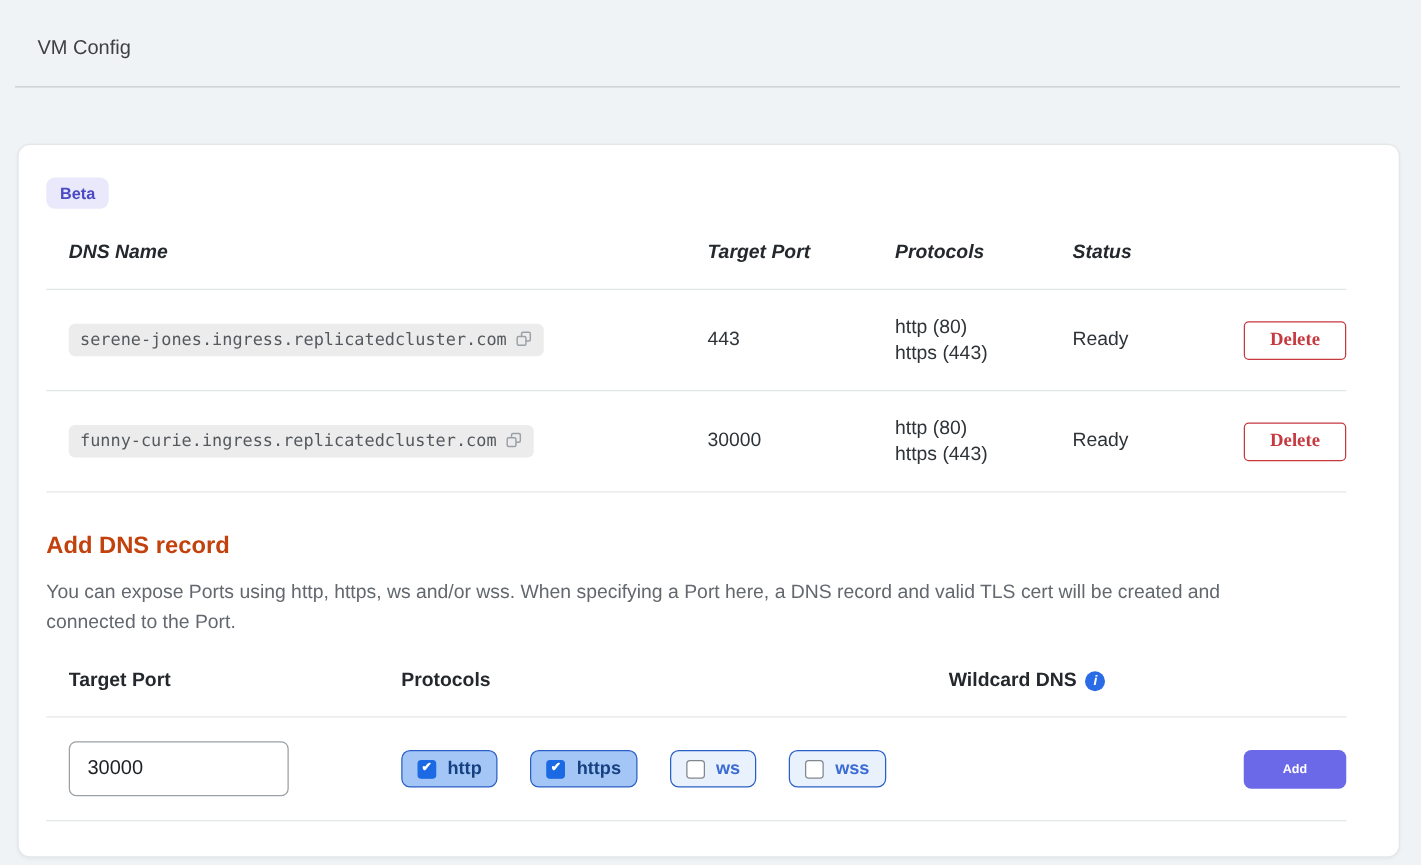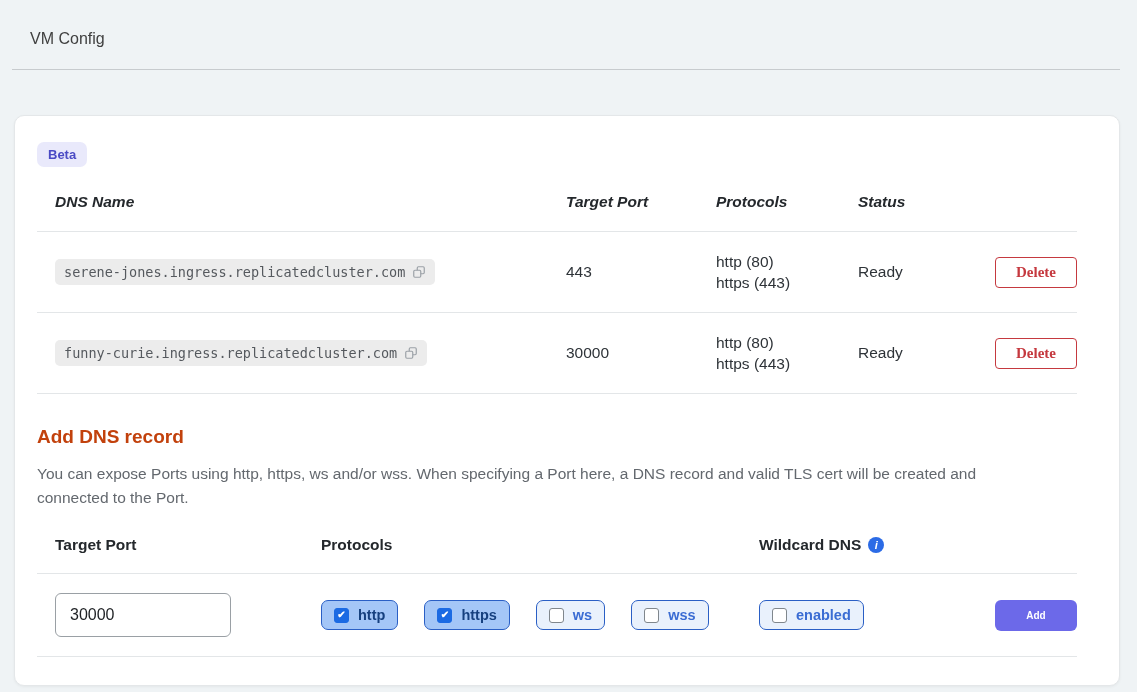--- a/index.html
+++ b/index.html
@@ -59,21 +59,21 @@
     grid-template-columns:511px 150px 142px 90px 1fr;
     align-items:center;
   }
   .thead {
     font-weight:700; font-size:15.5px; color:#24282c;
     padding:26px 0 20px 0;
     font-style:italic;
   }
   .trow { height:80px; font-size:15.5px; color:#2e3338; }
   .dns-pill {
-    display:inline-flex; align-items:center; gap:7px;
+    display:inline-flex; align-items:flex-start; gap:7px;
     background:#ececec; color:#55595e;
     font-family:"DejaVu Sans Mono", monospace;
     font-size:13.5px;
     padding:5px 9px; border-radius:5px;
   }
   .copy-icon { display:inline-flex; cursor:pointer; }
   .copy-icon svg { stroke:#9aa0a6; }
   .proto-lines div { line-height:21px; }
   .delete-btn {
     justify-self:end;
@@ -240,24 +240,18 @@
       </span>
       <span class="chip">
         <span class="box"></span>
         <span>ws</span>
       </span>
       <span class="chip">
         <span class="box"></span>
         <span>wss</span>
       </span>
     </div>
-    <div>
-      <span class="chip">
-        <span class="box"></span>
-        <span>enabled</span>
-      </span>
-    </div>
     <button class="add-btn">Add</button>
   </div>
 
   <div class="hr"></div>
   <div class="card-bottom-space"></div>
 </div>
 
 </body></html>

